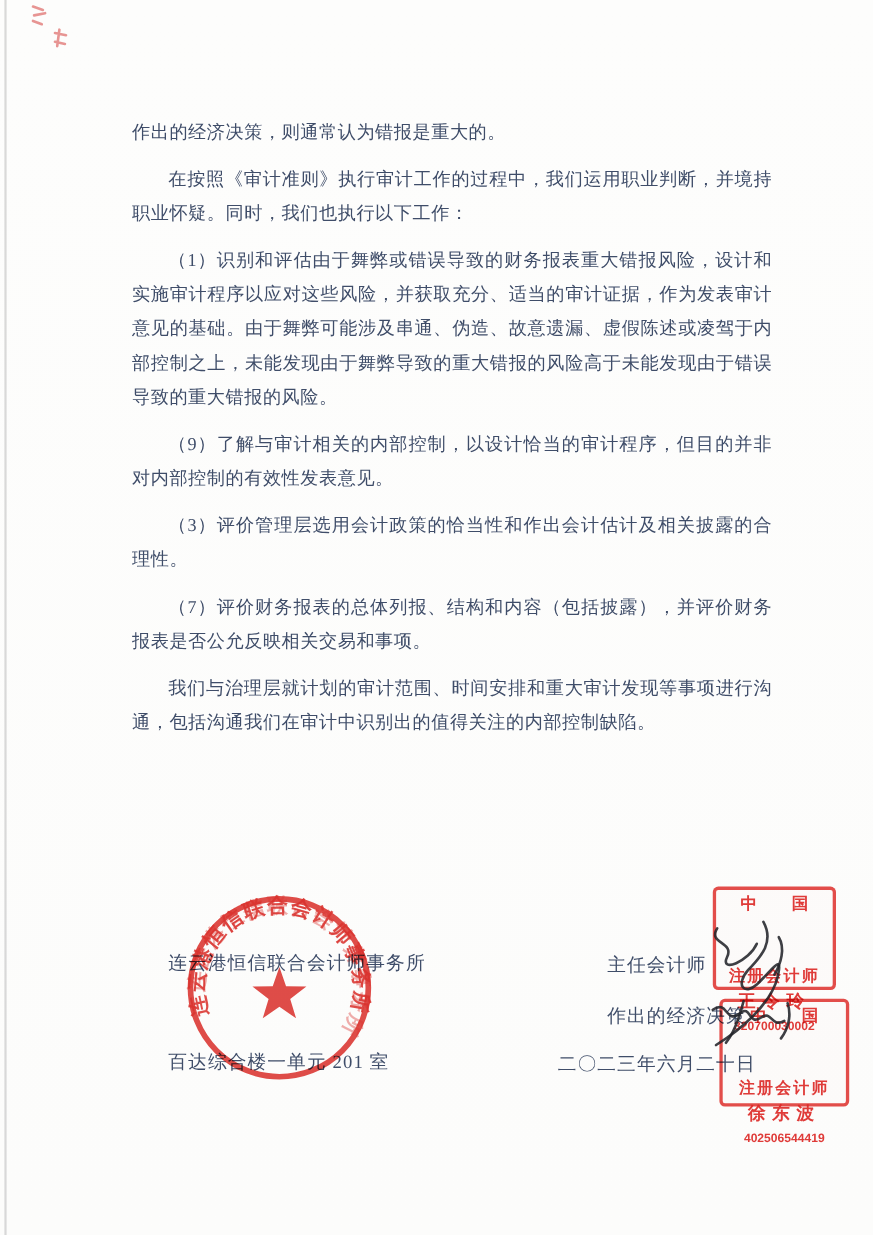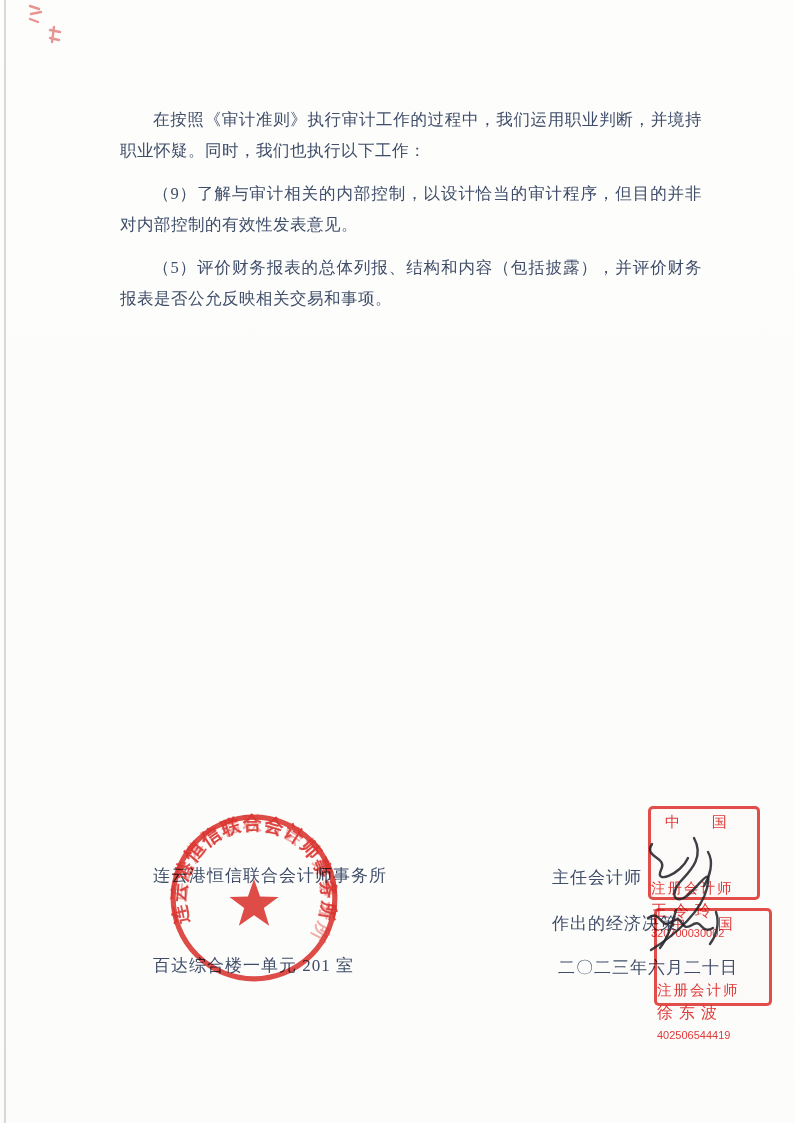--- a/index.html
+++ b/index.html
@@ -35,22 +35,22 @@
     position:absolute;left:168px;top:812px;width:172px;height:172px;
     color:rgba(221,52,48,.88);
     mix-blend-mode:multiply;
   }
   
   .cpa-stamp{
     position:absolute;
     border:3px solid rgba(224,47,44,.85);
     border-radius:5px;
     color:rgba(224,42,40,.92);
-    text-align:left;
-    font-weight:normal;
+    text-align:center;
+    font-weight:bold;
     mix-blend-mode:multiply;
     box-sizing:border-box;
     padding-top:3px;
     background:rgba(255,235,235,.12);
   }
   .cpa-stamp .r1{font-size:15px;letter-spacing:14px;text-indent:14px;line-height:20px;}
   .cpa-stamp .r2{font-size:14.5px;letter-spacing:2px;line-height:20px;margin-top:46px;}
   .cpa-stamp .r3{font-size:16px;letter-spacing:6px;line-height:26px;}
   .cpa-stamp .r4{font-size:11px;letter-spacing:0;line-height:18px;font-family:"Liberation Sans",sans-serif;}
   #stamp-top{left:648px;top:806px;width:112px;height:94px;}
@@ -68,31 +68,35 @@
 <div class="page">
 
   <div class="scan-edge"></div>
 
   <svg class="corner-marks" viewBox="0 0 70 60">
     <path d="M12,6 l9,3 m-8,5 l10,-2 m-11,7 l8,3"></path>
     <path d="M32,30 l10,2 m-10,6 l9,2 m-5,-13 l-2,15"></path>
   </svg>
 
   <main class="body-text">
+    <p class="cont">作出的经济决策，则通常认为错报是重大的。</p>
     <p>在按照《审计准则》执行审计工作的过程中，我们运用职业判断，并境持职业怀疑。同时，我们也执行以下工作：</p>
+    <p>（1）识别和评估由于舞弊或错误导致的财务报表重大错报风险，设计和实施审计程序以应对这些风险，并获取充分、适当的审计证据，作为发表审计意见的基础。由于舞弊可能涉及串通、伪造、故意遗漏、虚假陈述或凌驾于内部控制之上，未能发现由于舞弊导致的重大错报的风险高于未能发现由于错误导致的重大错报的风险。</p>
     <p>（9）了解与审计相关的内部控制，以设计恰当的审计程序，但目的并非对内部控制的有效性发表意见。</p>
-    <p>（5）评价财务报表的总体列报、结构和内容（包括披露），并评价财务报表是否公允反映相关交易和事项。</p>
+    <p>（3）评价管理层选用会计政策的恰当性和作出会计估计及相关披露的合理性。</p>
+    <p>（7）评价财务报表的总体列报、结构和内容（包括披露），并评价财务报表是否公允反映相关交易和事项。</p>
+    <p>我们与治理层就计划的审计范围、时间安排和重大审计发现等事项进行沟通，包括沟通我们在审计中识别出的值得关注的内部控制缺陷。</p>
   </main>
 
   <div class="sig-line" style="left:153px;top:864px;">连云港恒信联合会计师事务所</div>
   <div class="sig-line" style="left:153px;top:954px;">百达综合楼一单元 201 室</div>
 
   <div class="sig-line" style="left:552px;top:866px;">主任会计师</div>
   <div class="sig-line" style="left:552px;top:912px;">作出的经济决策</div>
-  <div class="sig-line" style="left:558px;top:956px;">二〇二三年六月二十日</div>
+  <div class="sig-line" style="left:507px;top:956px;">二〇二三年六月二十日</div>
 
   <svg class="round-seal" viewBox="0 0 200 200">
     <circle cx="100" cy="100" r="94" fill="none" stroke="currentColor" stroke-width="6"></circle>
     <path id="sealArc" d="M 25,128 A 80,80 0 1,1 175,128" fill="none"></path>
     <text font-size="22" fill="currentColor" letter-spacing="1.5" font-weight="bold">
       <textPath href="#sealArc">连云港恒信联合会计师事务所</textPath>
     </text>
 
     <g transform="rotate(17 100 100)" opacity="0.45">
       <text font-size="22" fill="currentColor" letter-spacing="1.5" font-weight="bold">

